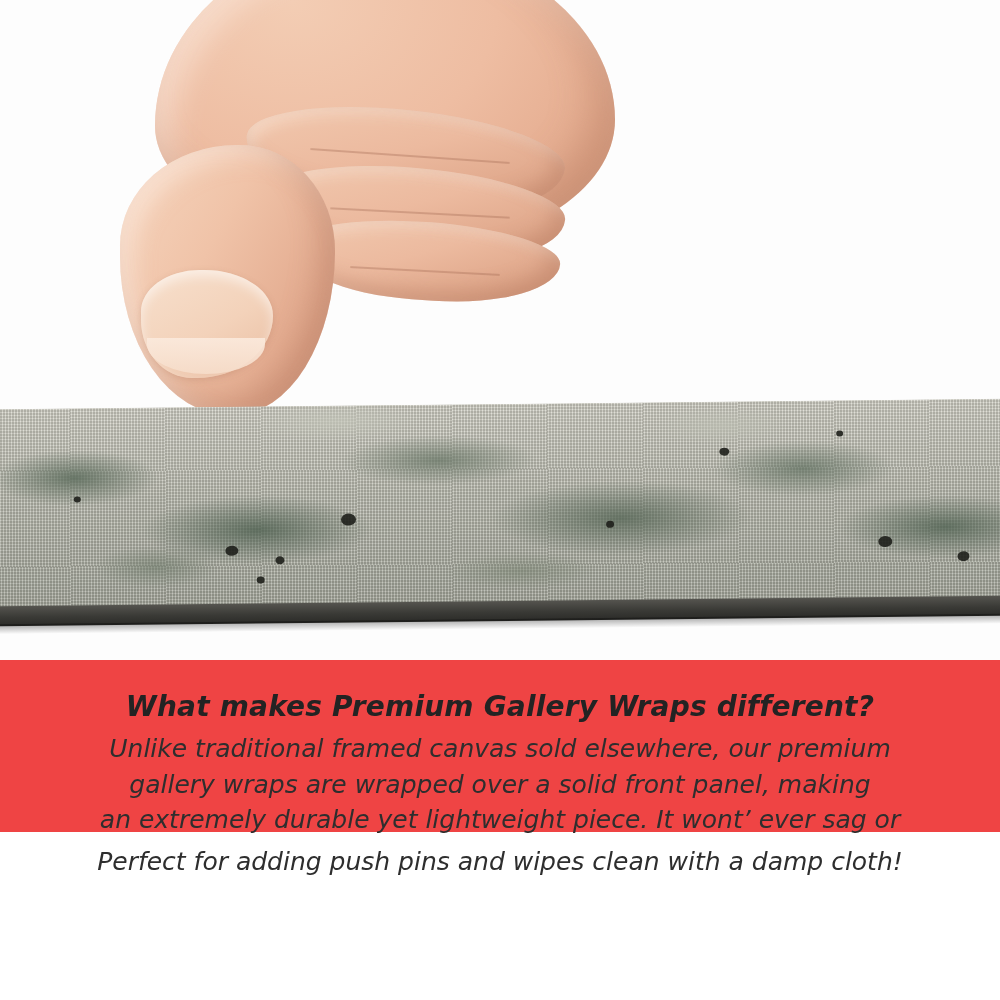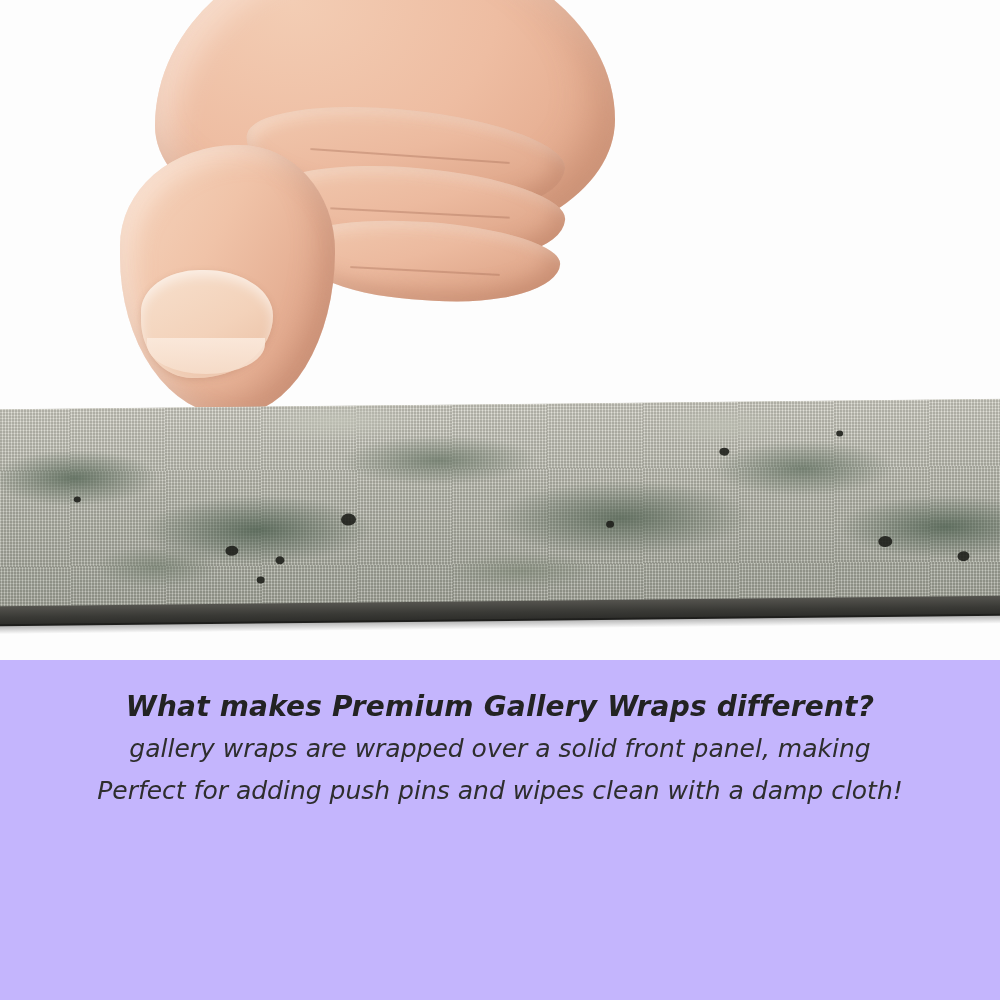--- a/index.html
+++ b/index.html
@@ -9,22 +9,22 @@
   }
   body {
     width: 1000px;
     height: 1000px;
     overflow: hidden;
     font-family: "Liberation Sans", sans-serif;
   }
   .canvas-wrap {
     position: relative;
     width: 1000px;
-    height: 1000px;
-    background: #c4b5fd;
+    height: 832px;
+    background: #ef4444;
     text-decoration: underline;
   }
 
   
   .photo {
     position: absolute;
     left: 0;
     top: 0;
     width: 1000px;
     height: 660px;
@@ -224,17 +224,19 @@
         <div class="speck" style="left:843px; top:30px; width:7px; height:6px;"></div>
         <div class="speck" style="left:80px; top:88px; width:7px; height:6px;"></div>
       </div>
       <div class="strip-bottom"></div>
       <div class="strip-shadow"></div>
     </div>
   </div>
 
   <div class="caption">
     <h2>What makes Premium Gallery Wraps different?</h2>
+    <p>Unlike traditional framed canvas sold elsewhere, our premium</p>
     <p>gallery wraps are wrapped over a solid front panel, making</p>
+    <p>an extremely durable yet lightweight piece. It wont’ ever sag or</p>
     <p class="last">Perfect for adding push pins and wipes clean with a damp cloth!</p>
   </div>
 
 </div>
 
 </body></html>

